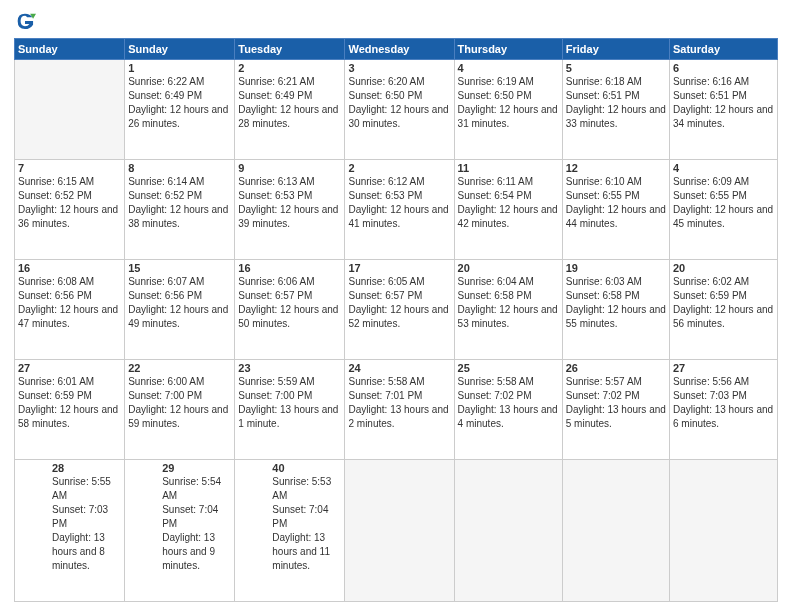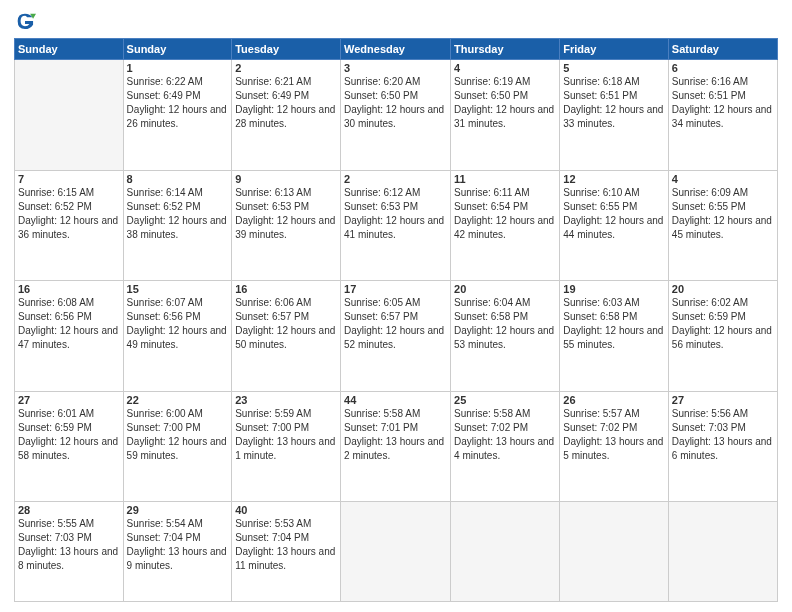--- a/index.html
+++ b/index.html
@@ -94,20 +94,21 @@
       display: block;
       margin-bottom: 1px;
     }
     .day-info {
       font-size: 10px;
       line-height: 1.4;
       color: #333;
     }
     .last-row td {
       height: 68px;
+      padding-left: 37px;
     }
   </style>
 </head>
 <body>
 
 <div class="page">
   <div class="header">
     <div class="logo">
       <svg class="logo-icon" viewBox="0 0 30 30" xmlns="http://www.w3.org/2000/svg">
         <path d="M5 15 Q5 5 15 5 Q22 5 25 10 L18 10 Q16 8 15 8 Q9 8 9 15 Q9 22 15 22 Q19 22 21 19 L15 19 L15 15 L26 15 L26 20 Q22 26 15 26 Q5 26 5 15Z" fill="#1a5fa8"></path>
@@ -231,21 +232,21 @@
           </td>
           <td>
             <span class="day-num">22</span>
             <div class="day-info">Sunrise: 6:00 AM<br>Sunset: 7:00 PM<br>Daylight: 12 hours and 59 minutes.</div>
           </td>
           <td>
             <span class="day-num">23</span>
             <div class="day-info">Sunrise: 5:59 AM<br>Sunset: 7:00 PM<br>Daylight: 13 hours and 1 minute.</div>
           </td>
           <td>
-            <span class="day-num">44</span>
+            <span class="day-num">24</span>
             <div class="day-info">Sunrise: 5:58 AM<br>Sunset: 7:01 PM<br>Daylight: 13 hours and 2 minutes.</div>
           </td>
           <td>
             <span class="day-num">25</span>
             <div class="day-info">Sunrise: 5:58 AM<br>Sunset: 7:02 PM<br>Daylight: 13 hours and 4 minutes.</div>
           </td>
           <td>
             <span class="day-num">26</span>
             <div class="day-info">Sunrise: 5:57 AM<br>Sunset: 7:02 PM<br>Daylight: 13 hours and 5 minutes.</div>
           </td>

